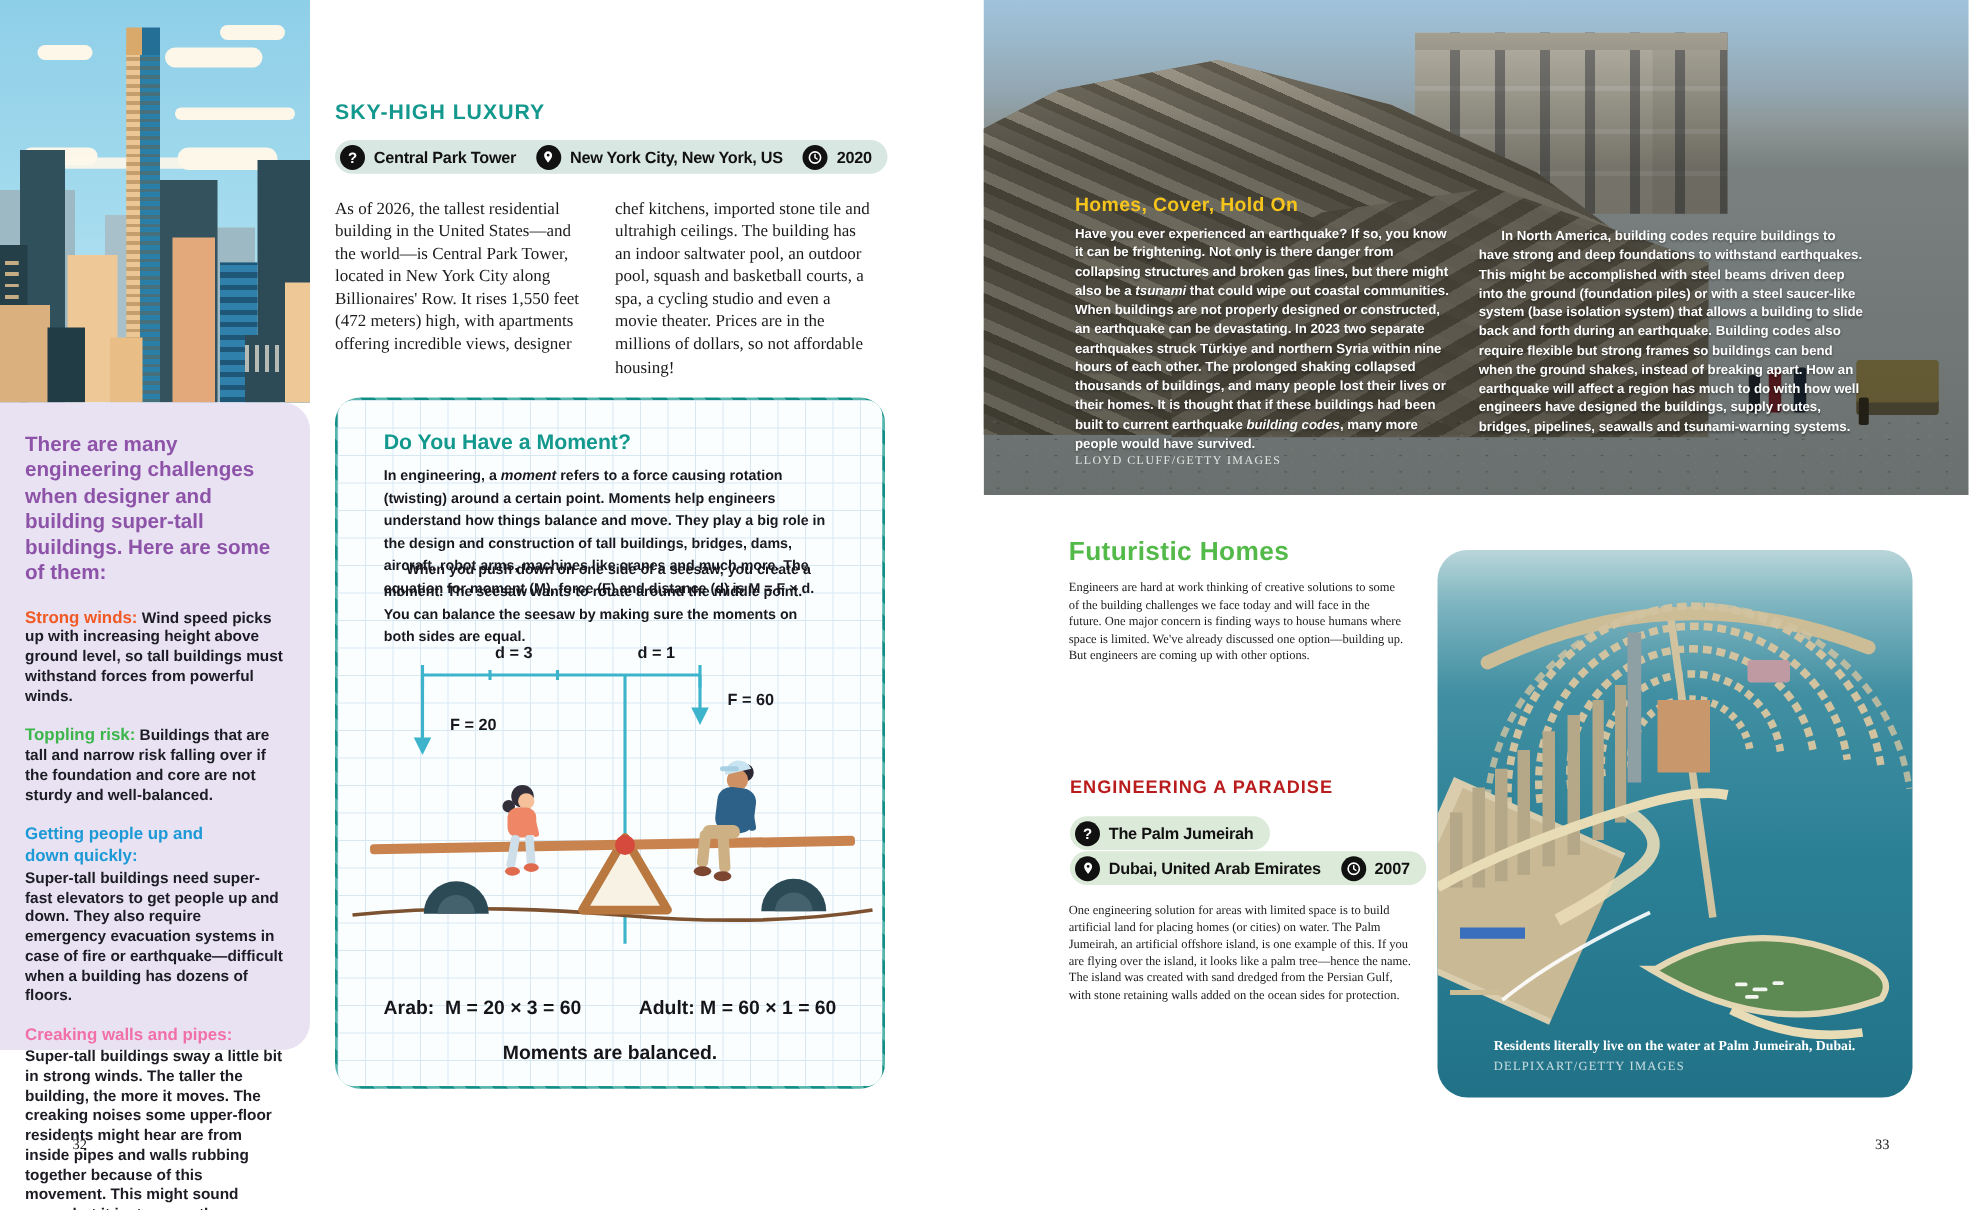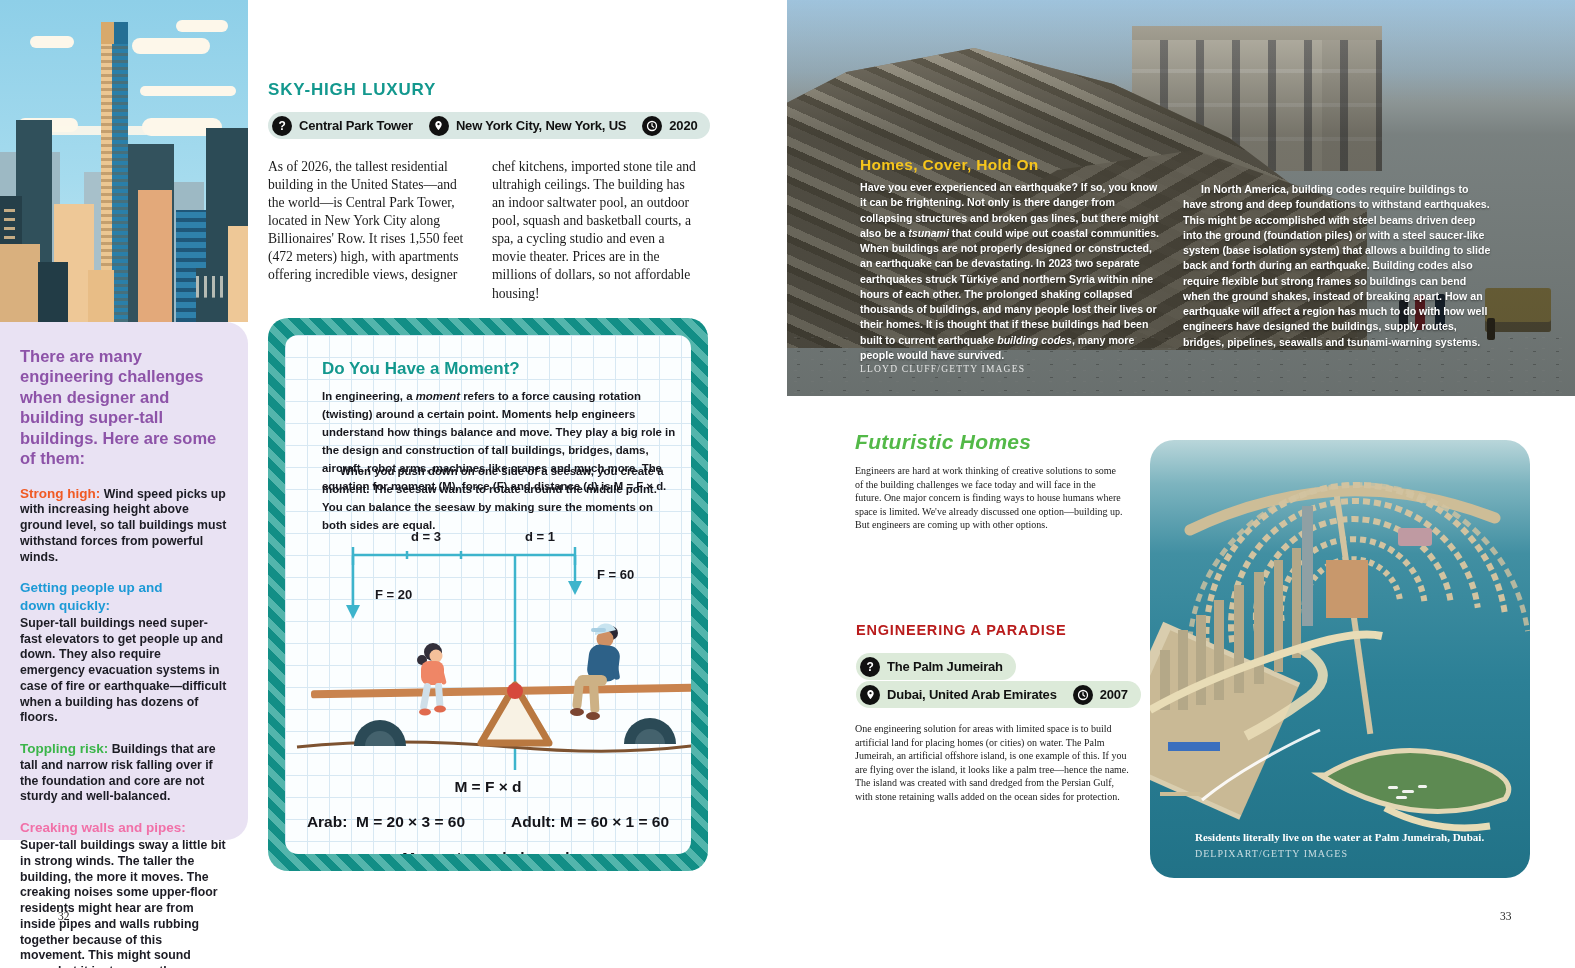--- a/index.html
+++ b/index.html
@@ -26,21 +26,21 @@
   .pillbar { position:absolute; display:inline-flex; align-items:center; gap:16px; background:#d9e7e3; border-radius:15px; height:27px; padding:0 13px 0 4px; }
   .pill-green { background:#dcead9; }
   .pill-seg { display:inline-flex; align-items:center; gap:7px; font-weight:bold; font-size:13px; color:#111; letter-spacing:-0.2px; white-space:nowrap; }
   .picon { width:20px; height:20px; border-radius:50%; background:#111; color:#fff; display:inline-flex; align-items:center; justify-content:center; font-size:12px; font-weight:bold; flex:0 0 20px; }
   .picon svg { display:block; }
   .bodycols { position:absolute; display:flex; gap:30px; font-family:"Liberation Serif", serif; font-size:13.6px; line-height:1.33; color:#1a1a1a; }
   .bodycols .col { width:206px; }
   .serifblock { position:absolute; font-family:"Liberation Serif", serif; font-size:10px; line-height:1.35; color:#1a1a1a; }
 
   
-  .moment-box { position:absolute; left:268px; top:318px; width:440px; height:553px; border-radius:20px; background:repeating-linear-gradient(45deg,#128e86 0 8px,#53b5ac 8px 15px); padding:17px; }
+  .moment-box { position:absolute; left:268px; top:318px; width:440px; height:553px; border-radius:20px; background:repeating-linear-gradient(45deg,#128e86 0 8px,#53b5ac 8px 15px); padding:2px; }
   .moment-inner { position:relative; width:100%; height:100%; border-radius:13px; background-color:#fbfeff; background-image:linear-gradient(#d7e8f3 1px, transparent 1px), linear-gradient(90deg,#d7e8f3 1px, transparent 1px); background-size:22px 22px; overflow:hidden; }
   .mb-title { position:absolute; left:37px; top:24px; color:#13988e; font-size:17px; font-weight:bold; }
   .mb-para { position:absolute; left:37px; width:356px; font-size:11.4px; font-weight:bold; color:#17171d; line-height:1.58; }
   .mb-label { position:absolute; font-size:13px; font-weight:bold; color:#17171d; }
   .mb-eq { position:absolute; width:100%; text-align:center; font-size:15.5px; font-weight:bold; color:#141419; }
   .mb-row { position:absolute; left:0; width:100%; display:flex; justify-content:center; gap:46px; font-size:15.5px; font-weight:bold; color:#141419; }
   .it { font-style:italic; }
   .seesaw { position:absolute; left:0; top:190px; }
 
   
@@ -51,21 +51,21 @@
   .rubble { position:absolute; left:-10px; top:48px; width:580px; height:300px; clip-path:polygon(0 20%, 12% 8%, 34% 0, 58% 12%, 78% 30%, 100% 62%, 100% 100%, 0 100%); background:#9a9488; background-image:repeating-linear-gradient(24deg,#b6b09f 0 9px,#847e70 9px 20px,#6e6859 20px 27px), repeating-linear-gradient(-18deg, rgba(255,255,255,.16) 0 5px, transparent 5px 30px); }
   .rubble2 { position:absolute; left:150px; top:150px; width:430px; height:200px; clip-path:polygon(0 45%, 28% 10%, 60% 0, 100% 30%, 100% 100%, 0 100%); background:#8a8375; background-image:repeating-linear-gradient(-30deg,#a59e8d 0 12px,#736c5d 12px 24px); opacity:.9; }
   .qk-ground { position:absolute; left:0; bottom:0; width:100%; height:64px; background:linear-gradient(180deg,#7d7465 0%,#675f50 100%); background-image:radial-gradient(rgba(255,255,255,.18) 1px, transparent 1.5px), radial-gradient(rgba(0,0,0,.25) 1px, transparent 1.5px); background-size:17px 11px, 23px 13px; }
   .person { position:absolute; border-radius:2px; }
   .qk-scrim { position:absolute; inset:0; background:linear-gradient(180deg, rgba(10,10,5,0) 0%, rgba(10,10,5,.42) 34%, rgba(10,10,5,.5) 100%); }
   .qk-title { position:absolute; left:73px; top:156px; color:#f6c51c; font-size:15.5px; font-weight:bold; letter-spacing:.3px; }
   .qk-col { position:absolute; color:#fff; font-size:10.6px; font-weight:bold; line-height:1.44; text-shadow:0 1px 2px rgba(0,0,0,.5); }
   .qk-credit { position:absolute; left:73px; top:364px; color:rgba(255,255,255,.82); font-size:9.5px; letter-spacing:1.2px; font-family:"Liberation Serif", serif; }
 
   
-  .fh-title { position:absolute; left:855px; top:430px; color:#53b948; font-size:21px; font-weight:bold; letter-spacing:.3px;font-style:italic; }
+  .fh-title { position:absolute; left:855px; top:430px; color:#53b948; font-size:21px; font-weight:bold; letter-spacing:.3px; }
   .ep-title { position:absolute; left:856px; top:622px; color:#b91c1c; font-size:14.5px; font-weight:bold; letter-spacing:.8px; }
 
   
   .palm { position:absolute; left:1150px; top:440px; width:380px; height:438px; border-radius:24px; overflow:hidden; background:linear-gradient(180deg,#b9d6da 0%,#7db4bf 10%,#418fa2 26%,#2c8096 55%,#217287 100%); }
   .palm svg { position:absolute; left:0; top:0; }
   .palm-cap { position:absolute; left:45px; top:391px; width:300px; color:#fff; font-size:11px; font-weight:bold; font-family:"Liberation Serif", serif; }
   .palm-credit { position:absolute; left:45px; top:408px; color:rgba(255,255,255,.75); font-size:10px; letter-spacing:1px; font-family:"Liberation Serif", serif; }
 </style>
 </head>
 <body>
@@ -101,30 +101,30 @@
     <div class="bld win-dots" style="left:228px;width:20px;height:96px;background:#eec897;"></div>
     <div class="bld win-dots" style="left:0px;width:40px;height:78px;background:#d9b07e;"></div>
     <div class="bld" style="left:38px;width:30px;height:60px;background:#223c46;"></div>
     <div class="bld win-dots" style="left:88px;width:26px;height:52px;background:#e8bd86;"></div>
     <div class="bld" style="left:196px;width:28px;height:54px;background:#2c4b56;background-image:repeating-linear-gradient(90deg, rgba(240,235,220,.7) 0 3px, transparent 3px 8px);background-size:100% 40%;background-position:0 8px;background-repeat:no-repeat;"></div>
   </div>
 
   <div class="sidebar-panel">
     <div class="sidebar-intro">There are many engineering challenges when designer and building super-tall buildings. Here are some of them:</div>
     <div class="sb-item">
-      <span class="sb-label c0">Strong high:</span>
+      <span class="sb-label c0">Strong winds:</span>
       <span>Wind speed picks up with increasing height above ground level, so tall buildings must withstand forces from powerful winds.</span>
+    </div>
+    <div class="sb-item">
+      <span class="sb-label c1">Toppling risk:</span>
+      <span>Buildings that are tall and narrow risk falling over if the foundation and core are not sturdy and well-balanced.</span>
     </div>
     <div class="sb-item">
       <span class="sb-label c2" style="width:170px;">Getting people up and down quickly:</span>
       <span>Super-tall buildings need super-fast elevators to get people up and down. They also require emergency evacuation systems in case of fire or earthquake—difficult when a building has dozens of floors.</span>
-    </div>
-    <div class="sb-item">
-      <span class="sb-label c1">Toppling risk:</span>
-      <span>Buildings that are tall and narrow risk falling over if the foundation and core are not sturdy and well-balanced.</span>
     </div>
     <div class="sb-item">
       <span class="sb-label c3">Creaking walls and pipes:</span>
       <span>Super-tall buildings sway a little bit in strong winds. The taller the building, the more it moves. The creaking noises some upper-floor residents might hear are from inside pipes and walls rubbing together because of this movement. This might sound scary, but it just means the building is doing what it's supposed to do—flex in strong winds or earthquakes so the steel structure isn't damaged.</span>
     </div>
   </div>
 
   <div class="pagenum" style="left:58px;top:910px;">32</div>
 
   <div class="sec-title" style="left:268px;top:80px;color:#13988e;font-size:17px;">SKY-HIGH LUXURY</div>
@@ -216,21 +216,20 @@
           <ellipse cx="14" cy="95" rx="7" ry="4" fill="#7c4631"></ellipse>
           <ellipse cx="30" cy="99" rx="7" ry="4" fill="#7c4631"></ellipse>
         </g>
       </svg>
 
       <div class="mb-label" style="left:126px;top:194px;">d = 3</div>
       <div class="mb-label" style="left:240px;top:194px;">d = 1</div>
       <div class="mb-label" style="left:90px;top:252px;">F = 20</div>
       <div class="mb-label" style="left:312px;top:232px;">F = 60</div>
 
-      <div class="mb-eq" style="top:443px;">M = F × d</div>
       <div class="mb-row" style="top:478px;">
         <span><span>Arab:</span>&nbsp; <span>M = 20 × 3 = 60</span></span>
         <span><span>Adult:</span> <span>M = 60 × 1 = 60</span></span>
       </div>
       <div class="mb-eq" style="top:514px;">Moments are balanced.</div>
     </div>
   </div>
 
   <div class="quake">
     <div class="qk-bld"></div>

